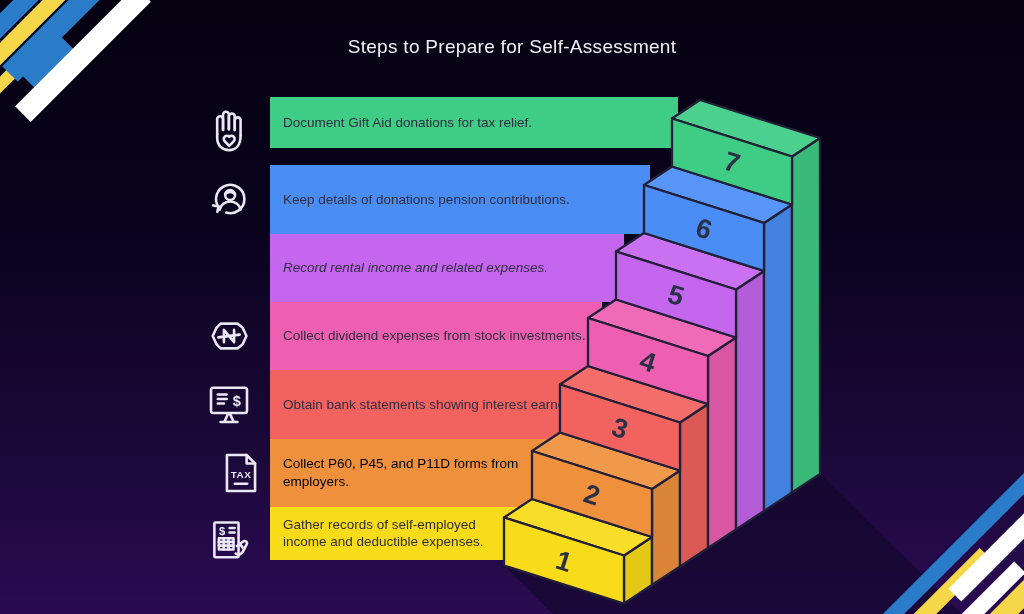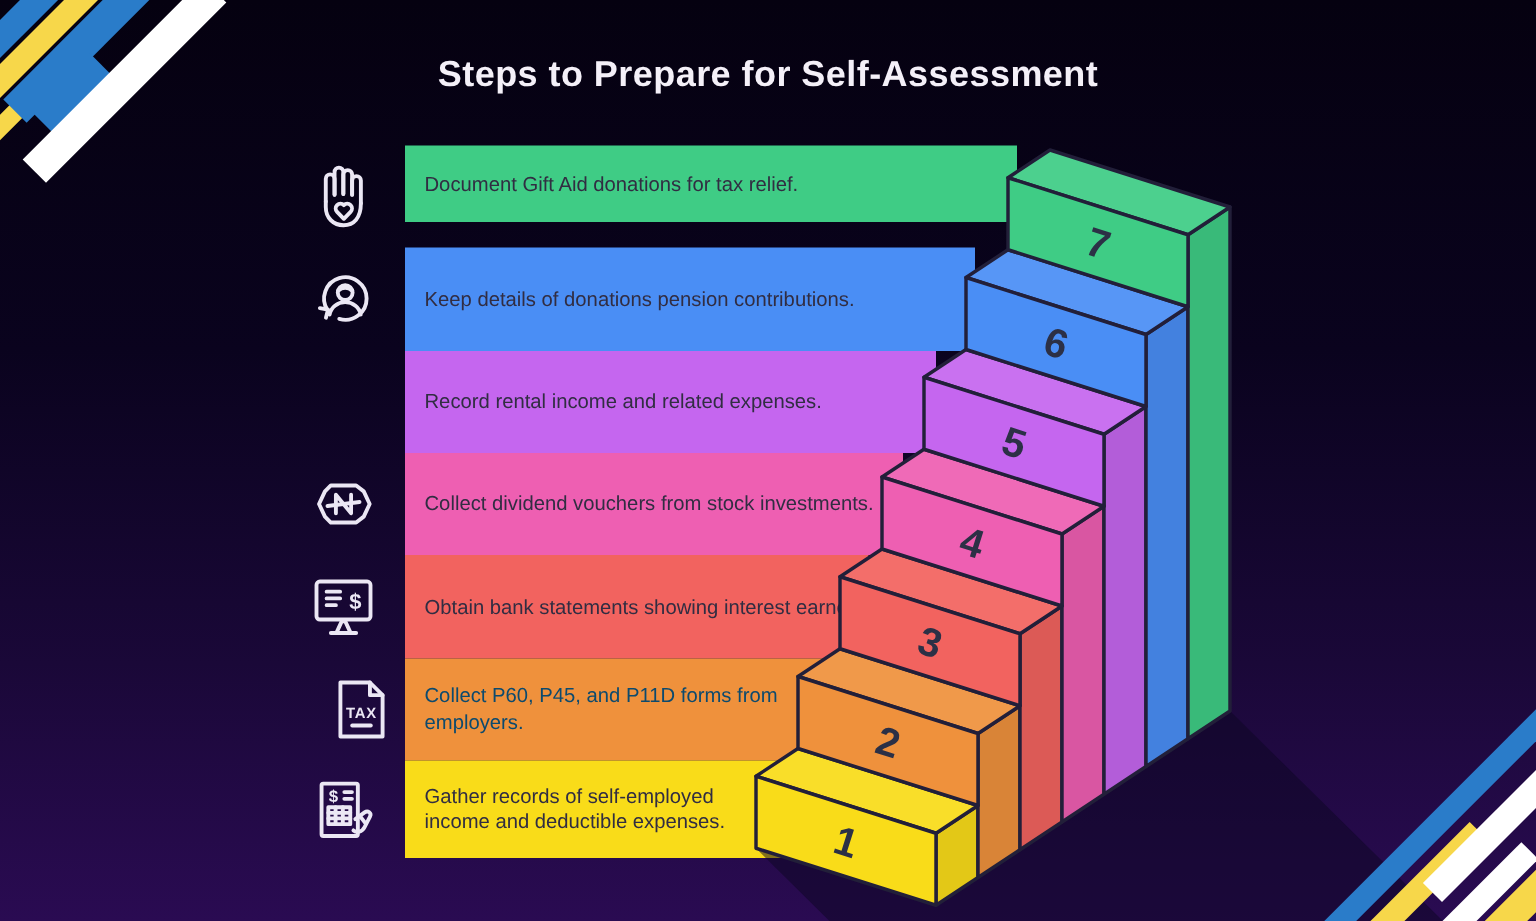--- a/index.html
+++ b/index.html
@@ -3,21 +3,21 @@
 <meta charset="utf-8">
 <style>
   html,body{margin:0;padding:0;background:#000;}
   .stage{
     position:relative;width:1024px;height:614px;overflow:hidden;
     background:linear-gradient(180deg,#050110 0%,#0a031e 38%,#1a0838 72%,#2a0b52 100%);
     font-family:"Liberation Sans",sans-serif;
   }
   .title{
     position:absolute;top:36px;left:0;width:100%;text-align:center;
-    font-size:24px;font-weight:bold;letter-spacing:.3px;margin:0;
+    font-size:19px;font-weight:normal;letter-spacing:.3px;margin:0;
   }
   .bands,.icons{position:absolute;inset:0;z-index:1;}
   .band{position:absolute;display:flex;align-items:center;}
   .band-label{
     display:block;margin-left:13px;max-width:305px;
     font-size:13.5px;line-height:1.32;
   }
   .band:last-child .band-label{max-width:218px;}
   .icon-wrap{position:absolute;width:54px;height:54px;}
   .icon-wrap svg{width:54px;height:54px;display:block;}
@@ -34,33 +34,33 @@
 
   <h1 class="title" style="color: rgb(244, 240, 248);">Steps to Prepare for Self-Assessment</h1>
 
   <div class="bands">
       <div class="band" style="top: 97px; height: 51px; left: 270px; width: 408px; background: rgb(63, 204, 133);">
     <span class="band-label" style="color: rgb(49, 45, 66);">Document Gift Aid donations for tax relief.</span>
   </div>
       <div class="band" style="top: 165.33px; height: 68.33px; left: 270px; width: 380px; background: rgb(74, 142, 245);">
     <span class="band-label" style="color: rgb(49, 45, 66);">Keep details of donations pension contributions.</span>
   </div>
-      <div class="band" style="top: 233.66px; height: 68.33px; left: 270px; width: 353.863px; background: rgb(197, 102, 239);">
+      <div class="band" style="top: 233.66px; height: 68.33px; left: 270px; width: 353.863px; background: rgb(197, 102, 239); font-style: italic;">
     <span class="band-label" style="color: rgb(49, 45, 66);">Record rental income and related expenses.</span>
   </div>
       <div class="band" style="top: 301.99px; height: 68.33px; left: 270px; width: 331.642px; background: rgb(238, 95, 178);">
-    <span class="band-label" style="color: rgb(49, 45, 66);">Collect dividend vouchers from stock investments.</span>
+    <span class="band-label" style="color: rgb(49, 45, 66);">Collect dividend expenses from stock investments.</span>
   </div>
       <div class="band" style="top: 370.32px; height: 68.33px; left: 270px; width: 309.421px; background: rgb(242, 99, 95);">
     <span class="band-label" style="color: rgb(49, 45, 66);">Obtain bank statements showing interest earned.</span>
   </div>
       <div class="band" style="top: 438.65px; height: 68.33px; left: 270px; width: 287.2px; background: rgb(239, 145, 60);">
-    <span class="band-label" style="color: #0c4a6e;">Collect P60, P45, and P11D forms from employers.</span>
+    <span class="band-label" style="color: #000000;">Collect P60, P45, and P11D forms from employers.</span>
   </div>
-      <div class="band" style="top: 506.98px; height: 65px; left: 270px; width: 264.979px; background: rgb(249, 220, 25);">
+      <div class="band" style="top: 506.98px; height: 53px; left: 270px; width: 264.979px; background: rgb(249, 220, 25);">
     <span class="band-label" style="color: rgb(49, 45, 66);">Gather records of self-employed income and deductible expenses.</span>
   </div>
     </div>
   <div class="icons">
       <div class="icon-wrap" style="left: 202px; top: 104.165px;">
         <svg viewBox="0 0 48 48" fill="none" stroke="#ebe7f4" stroke-width="2.3" stroke-linecap="round" stroke-linejoin="round">
    <path d="M13.5 27 V13.5 a2.6 2.6 0 0 1 5.2 0 V23"></path>
    <path d="M18.7 23 V9.5 a2.6 2.6 0 0 1 5.2 0 V22.5"></path>
    <path d="M23.9 22.5 V11 a2.6 2.6 0 0 1 5.2 0 V23"></path>
    <path d="M29.1 23 V14.5 a2.6 2.6 0 0 1 5.2 0 V28"></path>

